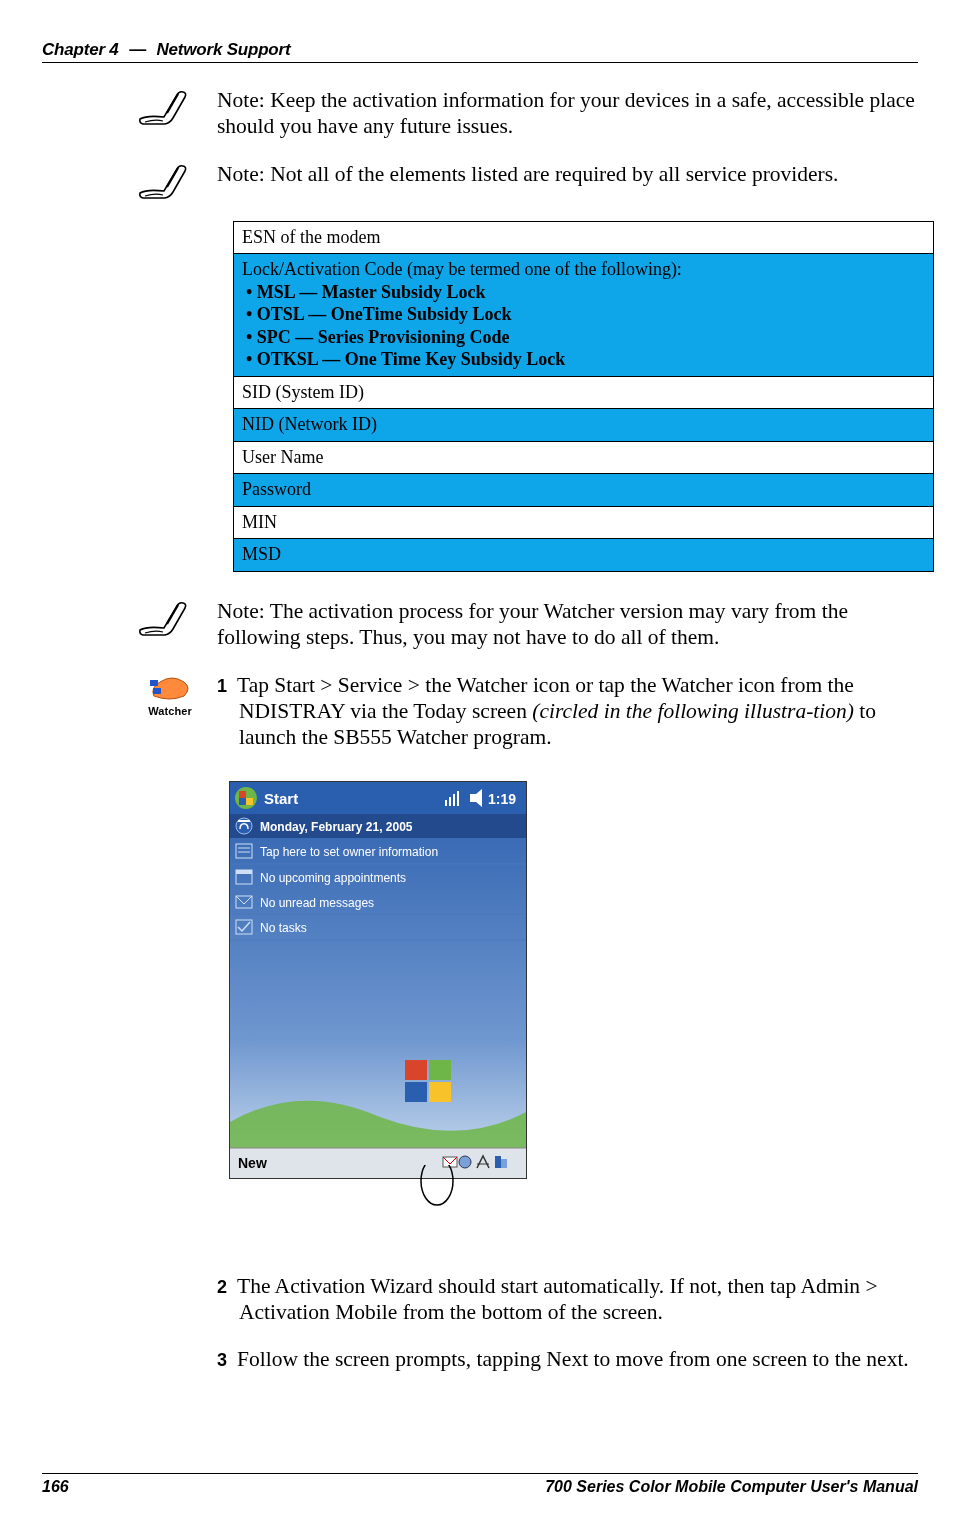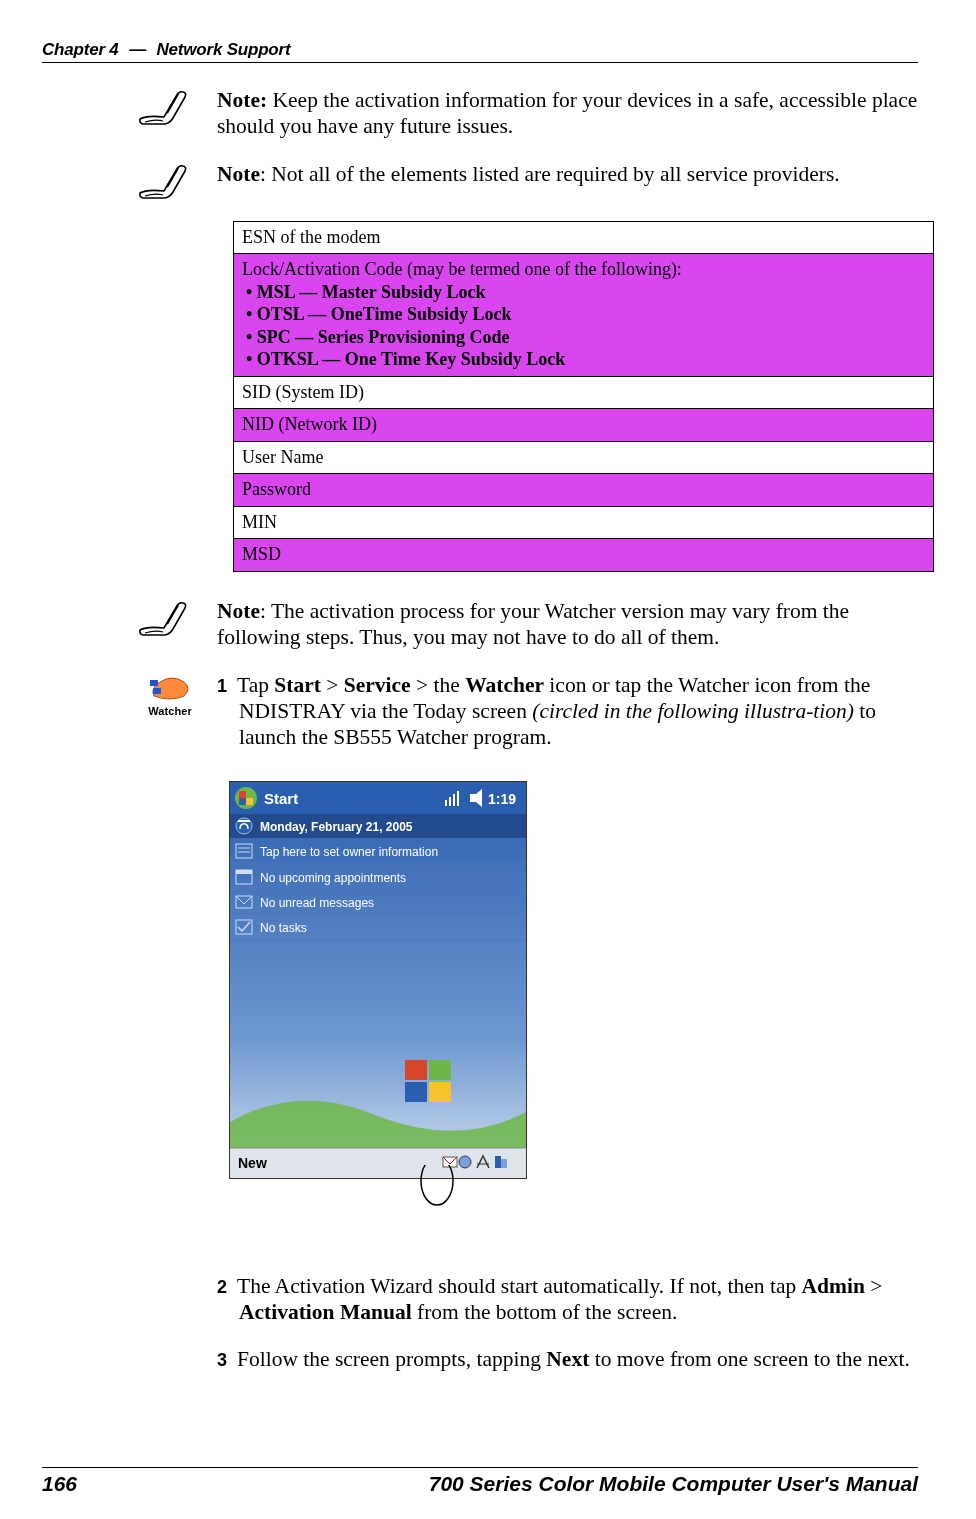--- a/index.html
+++ b/index.html
@@ -47,34 +47,34 @@
     position: absolute;
     left: -80px;
     top: 2px;
     width: 52px;
     height: 40px;
   }
   .note-text {
     font-size: 21.5px;
     line-height: 1.22;
   }
-  .bold { font-weight: 700; }
+  .bold { font-weight: 400; }
   .info-table {
     border-collapse: collapse;
     width: 100%;
     margin: 10px 0 26px 16px;
     font-size: 18px;
   }
   .info-table td {
     border: 1px solid #000;
     padding: 4px 8px 5px 8px;
     vertical-align: top;
     line-height: 1.25;
   }
-  .row-shade { background: #d946ef; }
+  .row-shade { background: #0ea5e9; }
   .sub-bullet { margin: 0; padding: 0 0 0 4px; font-weight: bold; }
   .sub-bullet li { list-style: none; margin: 0; padding: 0; }
   .watcher-block {
     position: relative;
     margin-bottom: 30px;
   }
   .watcher-icon {
     position: absolute;
     left: -75px;
     top: 4px;
@@ -130,21 +130,21 @@
     border: none;
     border-top: 1px solid #000;
     margin: 0 0 4px 0;
   }
   .footer-row {
     display: flex;
     justify-content: space-between;
     font-family: "Segoe UI", Arial, sans-serif;
     font-weight: 700;
     font-style: italic;
-    font-size: 21px;
+    font-size: 16px;
   }
 </style>
 </head>
 <body>
 
 <div class="page">
   <div class="running-head">
     <span>Chapter 4</span>
     <span class="dash">—</span>
     <span>Network Support</span>
@@ -323,21 +323,21 @@
         </g>
       </svg>
 
       <svg class="oval" width="60" height="60" viewBox="0 0 60 60" style="display:block;margin-top:-14px;">
         <ellipse cx="20" cy="16" rx="16" ry="24" fill="none" stroke="#000" stroke-width="1.5"></ellipse>
         <line x1="20" y1="0" x2="20" y2="-1" stroke="#000"></line>
       </svg>
     </div>
 
     <p class="step">
-      <span class="step-num">2</span><span>The Activation Wizard should start automatically. If not, then tap </span><span class="bold">Admin</span><span> &gt; </span><span class="bold">Activation Manual</span><span> from the bottom of the screen.</span>
+      <span class="step-num">2</span><span>The Activation Wizard should start automatically. If not, then tap </span><span class="bold">Admin</span><span> &gt; </span><span class="bold">Activation Mobile</span><span> from the bottom of the screen.</span>
     </p>
 
     <p class="step">
       <span class="step-num">3</span><span>Follow the screen prompts, tapping </span><span class="bold">Next</span><span> to move from one screen to the next.</span>
     </p>
 
   </div>
 
   <div class="footer">
     <hr class="rule2">

